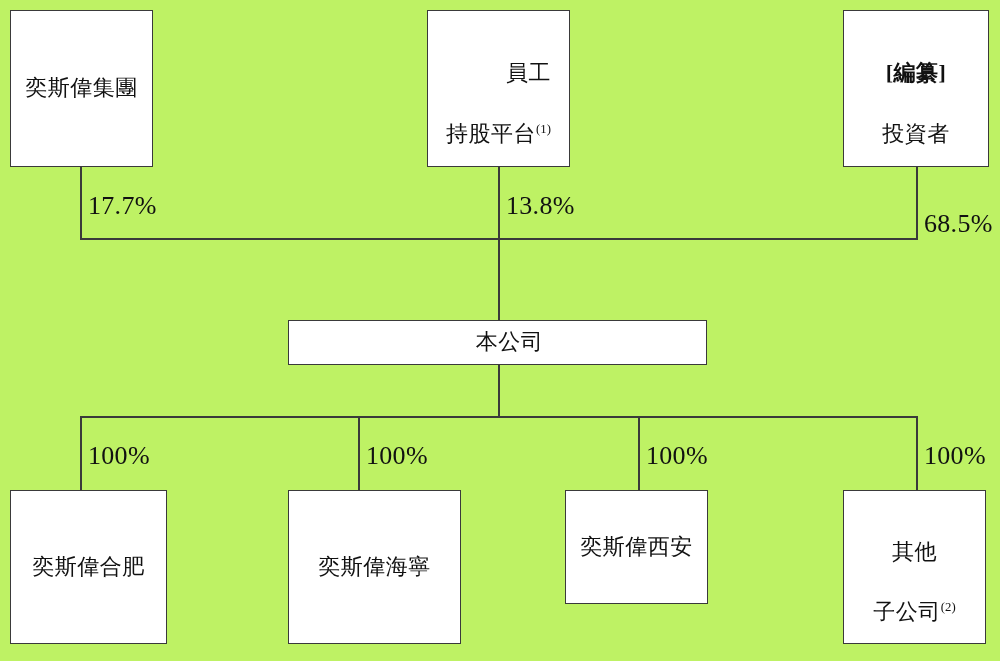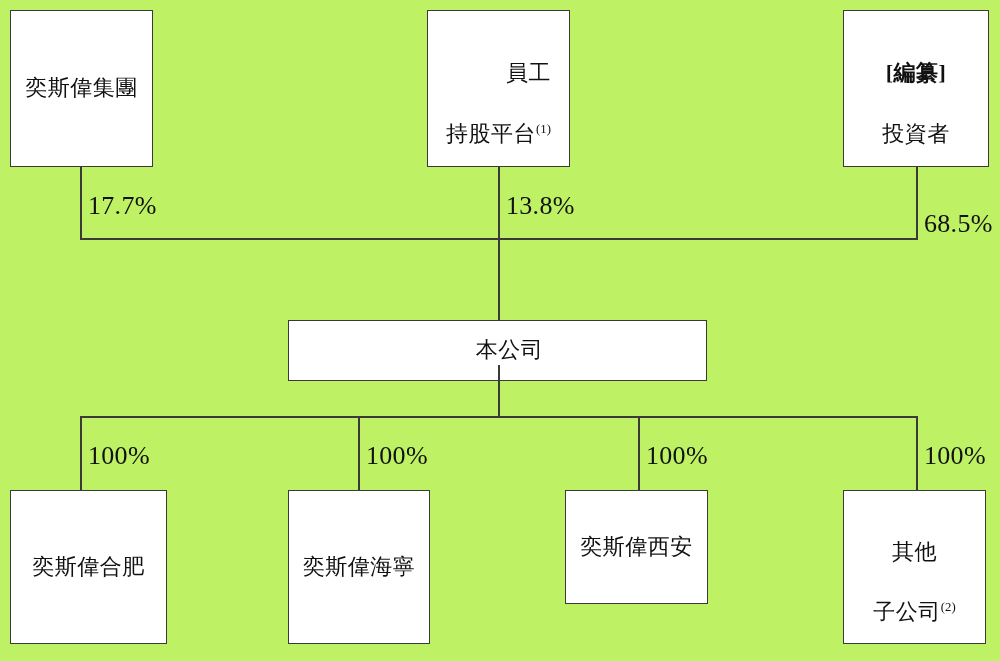--- a/index.html
+++ b/index.html
@@ -85,21 +85,21 @@
   <div class="conn conn-v" style="left:916px; top:167px; height:73px;"></div>
 
   <div class="conn conn-h" style="left:80px; top:238px; width:838px;"></div>
 
   <div class="conn conn-v" style="left:498px; top:238px; height:82px;"></div>
 
   <div class="pct-label" style="left:88px;  top:191px;">17.7%</div>
   <div class="pct-label" style="left:506px; top:191px;">13.8%</div>
   <div class="pct-label" style="left:924px; top:209px;">68.5%</div>
 
-  <div class="node-box" style="left:288px; top:320px; width:419px; height:61px;padding-left:24px;">
+  <div class="node-box" style="left:288px; top:320px; width:419px; height:45px;padding-left:24px;">
     <div class="node-label">本公司</div>
   </div>
 
   <div class="conn conn-v" style="left:498px; top:365px; height:52px;"></div>
 
   <div class="conn conn-h" style="left:80px; top:416px; width:838px;"></div>
 
   <div class="conn conn-v" style="left:80px;  top:416px; height:74px;"></div>
   <div class="conn conn-v" style="left:358px; top:416px; height:74px;"></div>
   <div class="conn conn-v" style="left:638px; top:416px; height:74px;"></div>
@@ -107,21 +107,21 @@
 
   <div class="pct-label" style="left:88px;  top:441px;">100%</div>
   <div class="pct-label" style="left:366px; top:441px;">100%</div>
   <div class="pct-label" style="left:646px; top:441px;">100%</div>
   <div class="pct-label" style="left:924px; top:441px;">100%</div>
 
   <div class="node-box" style="left:10px; top:490px; width:157px; height:154px;">
     <div class="node-label">奕斯偉合肥</div>
   </div>
 
-  <div class="node-box" style="left:288px; top:490px; width:142px; height:154px;">
+  <div class="node-box" style="left:288px; top:490px; width:173px; height:154px;">
     <div class="node-label">奕斯偉海寧</div>
   </div>
 
   <div class="node-box" style="left:565px; top:490px; width:143px; height:114px;">
     <div class="node-label">奕斯偉西安</div>
   </div>
 
   <div class="node-box" style="left:843px; top:490px; width:143px; height:154px;">
     <div class="node-label">
       <span>其他</span><br>

